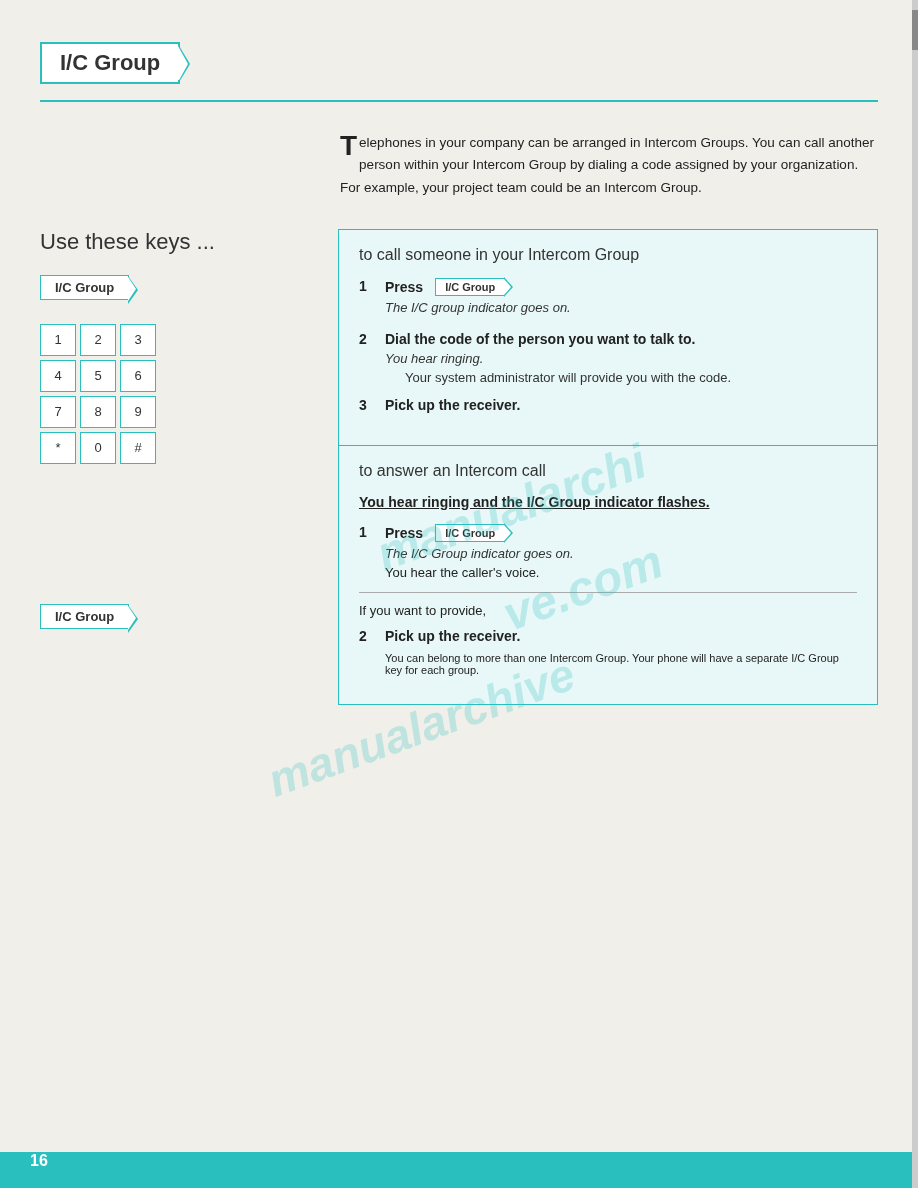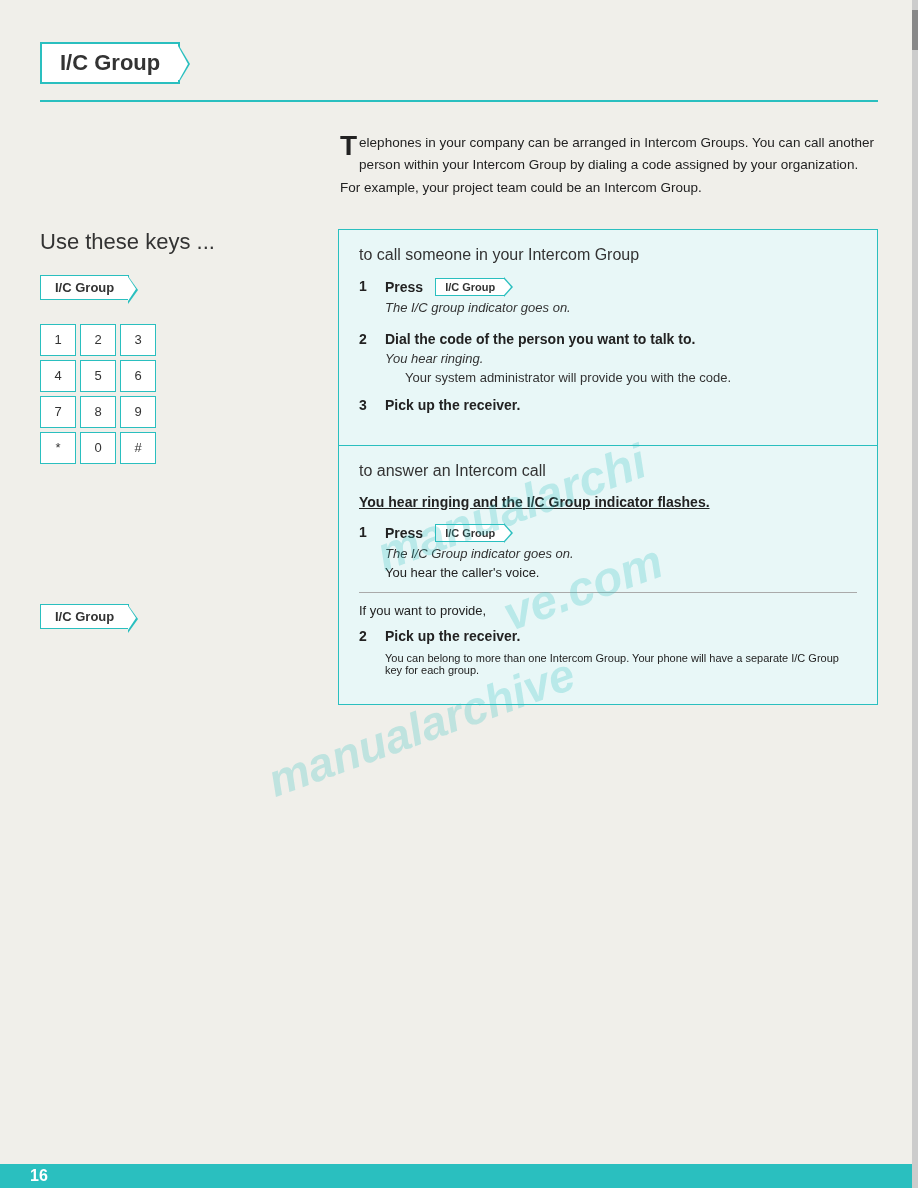--- a/index.html
+++ b/index.html
@@ -169,24 +169,24 @@
       z-index: 10;
     }
     .watermark1 { top: 420px; left: 300px; }
 
     
     .footer {
       position: absolute;
       bottom: 0;
       left: 0;
       right: 0;
-      height: 24px;
+      height: 36px;
       background: #2abfbf;
       display: flex;
-      align-items: center;
+      align-items: flex-start;
       padding-left: 30px;
     }
     .page-num {
       color: white;
       font-weight: bold;
       font-size: 16px;
     }
 
     
     .right-scroll {

